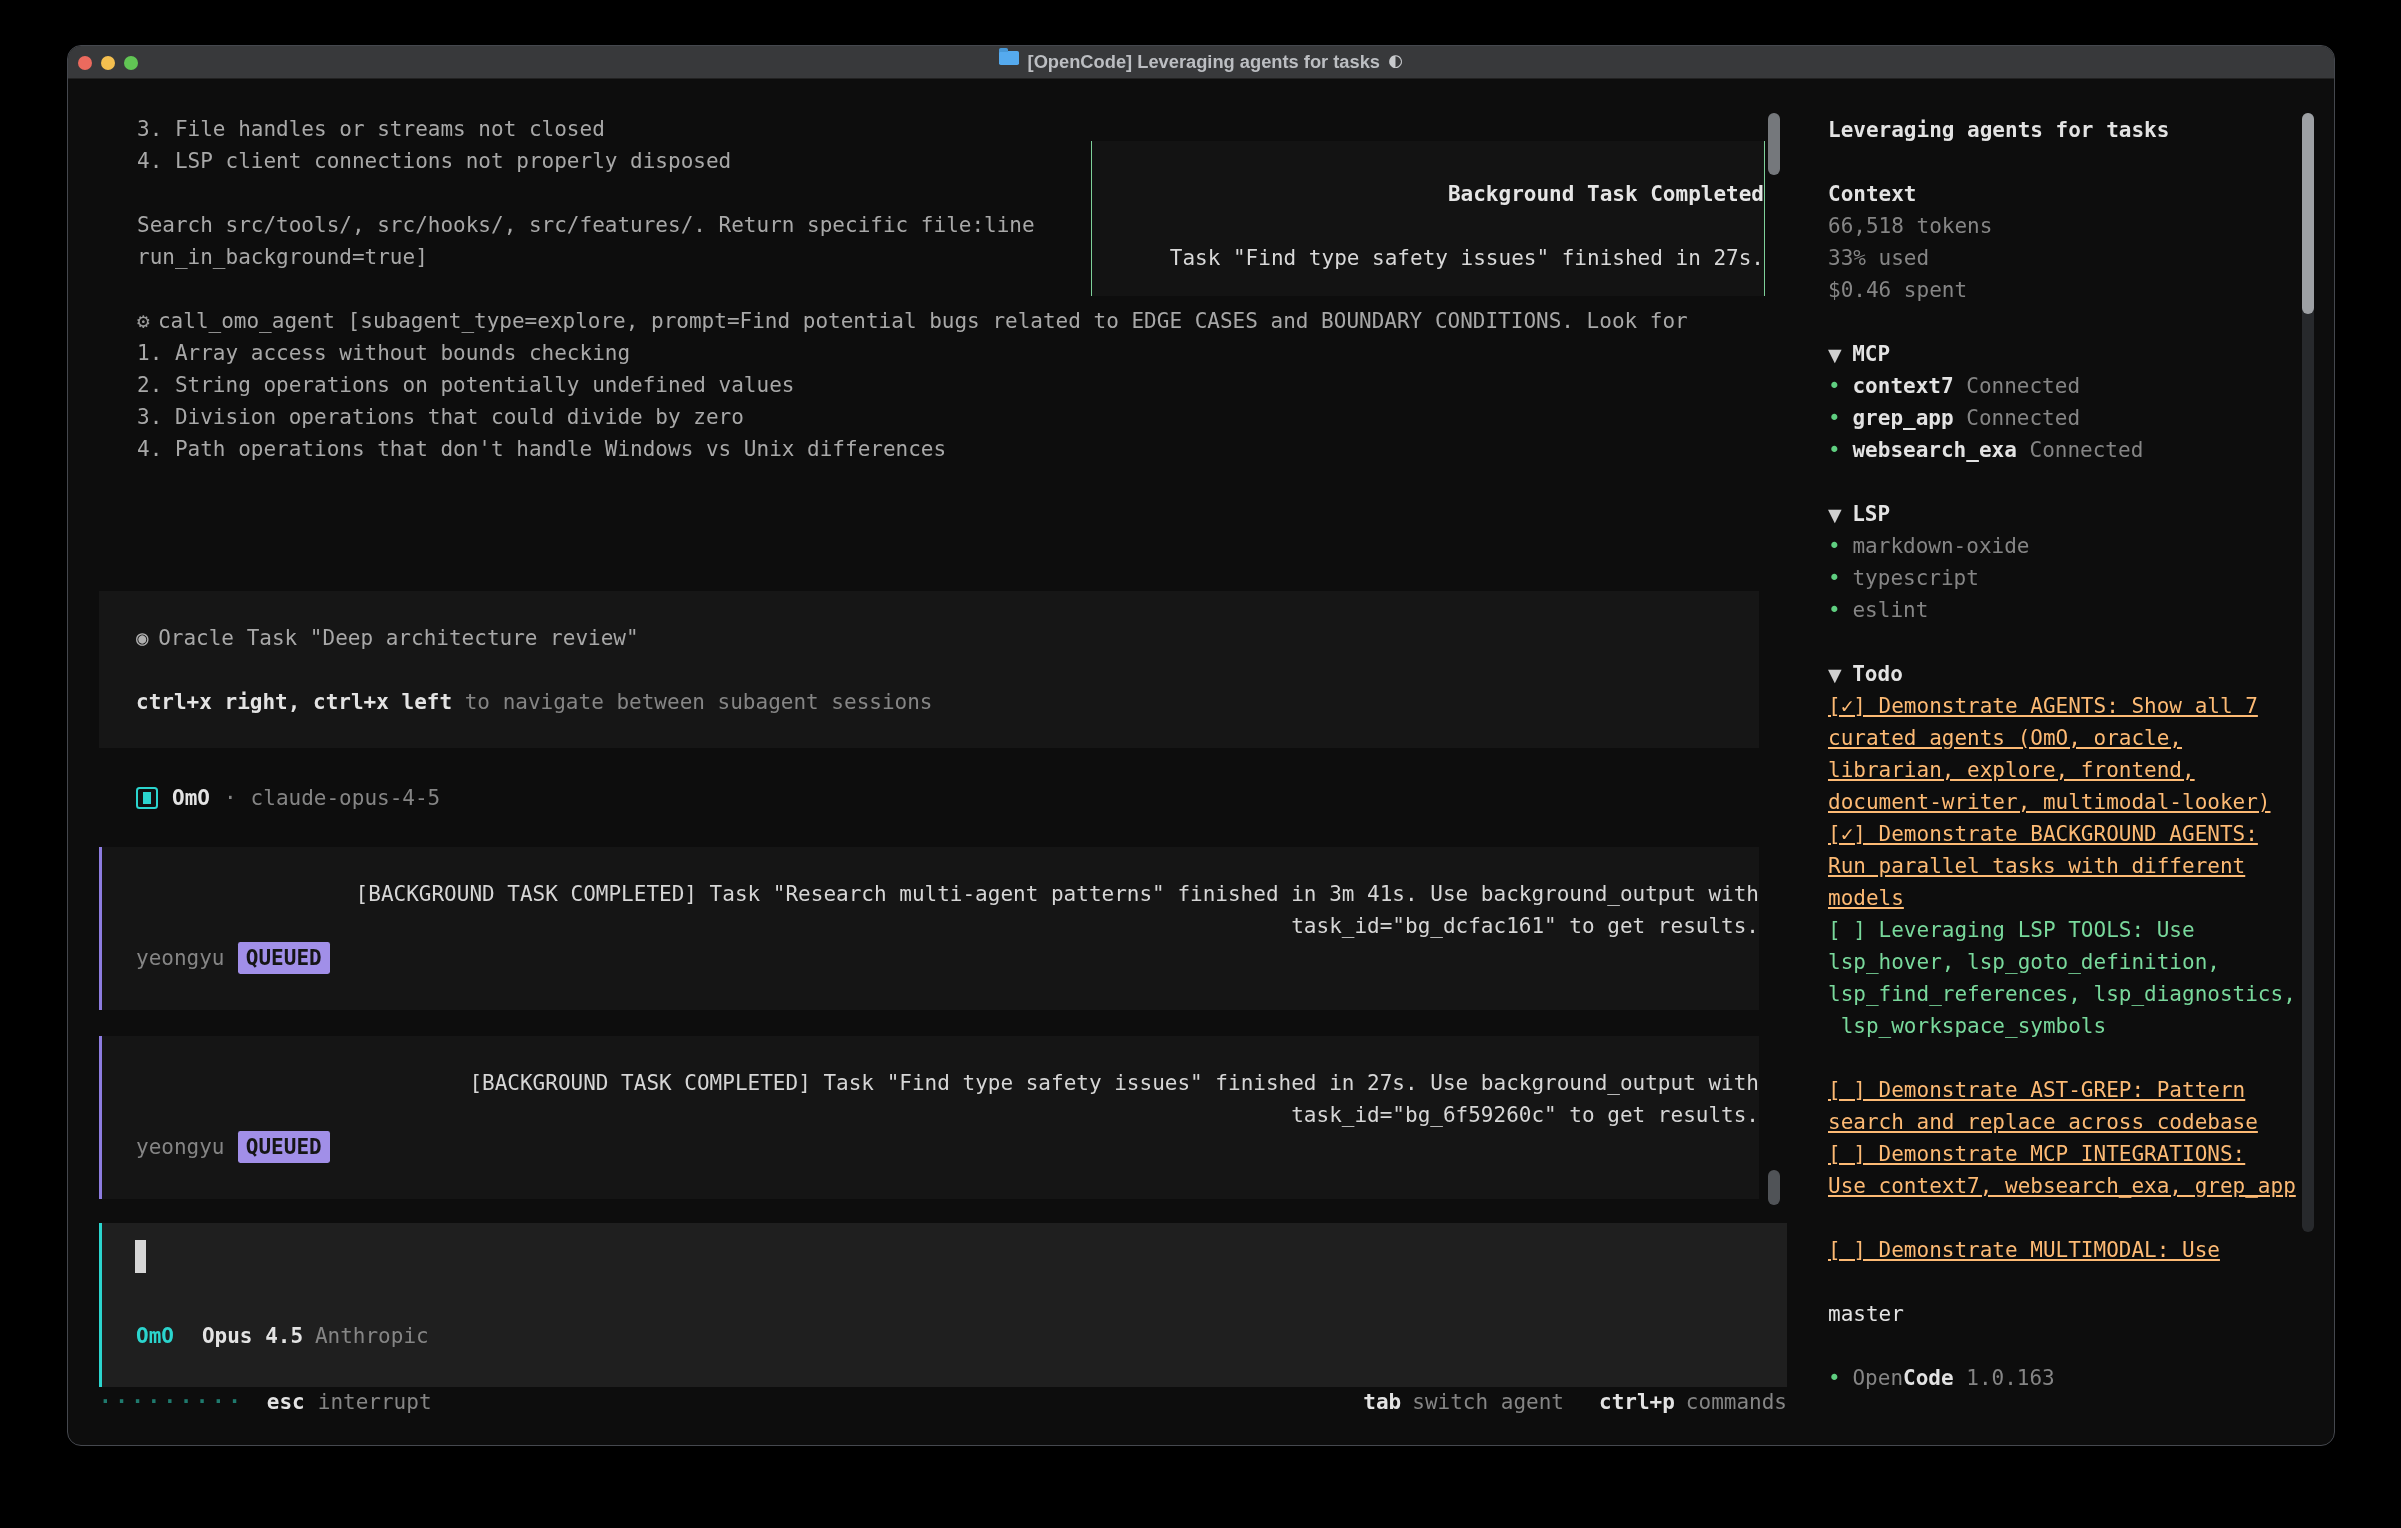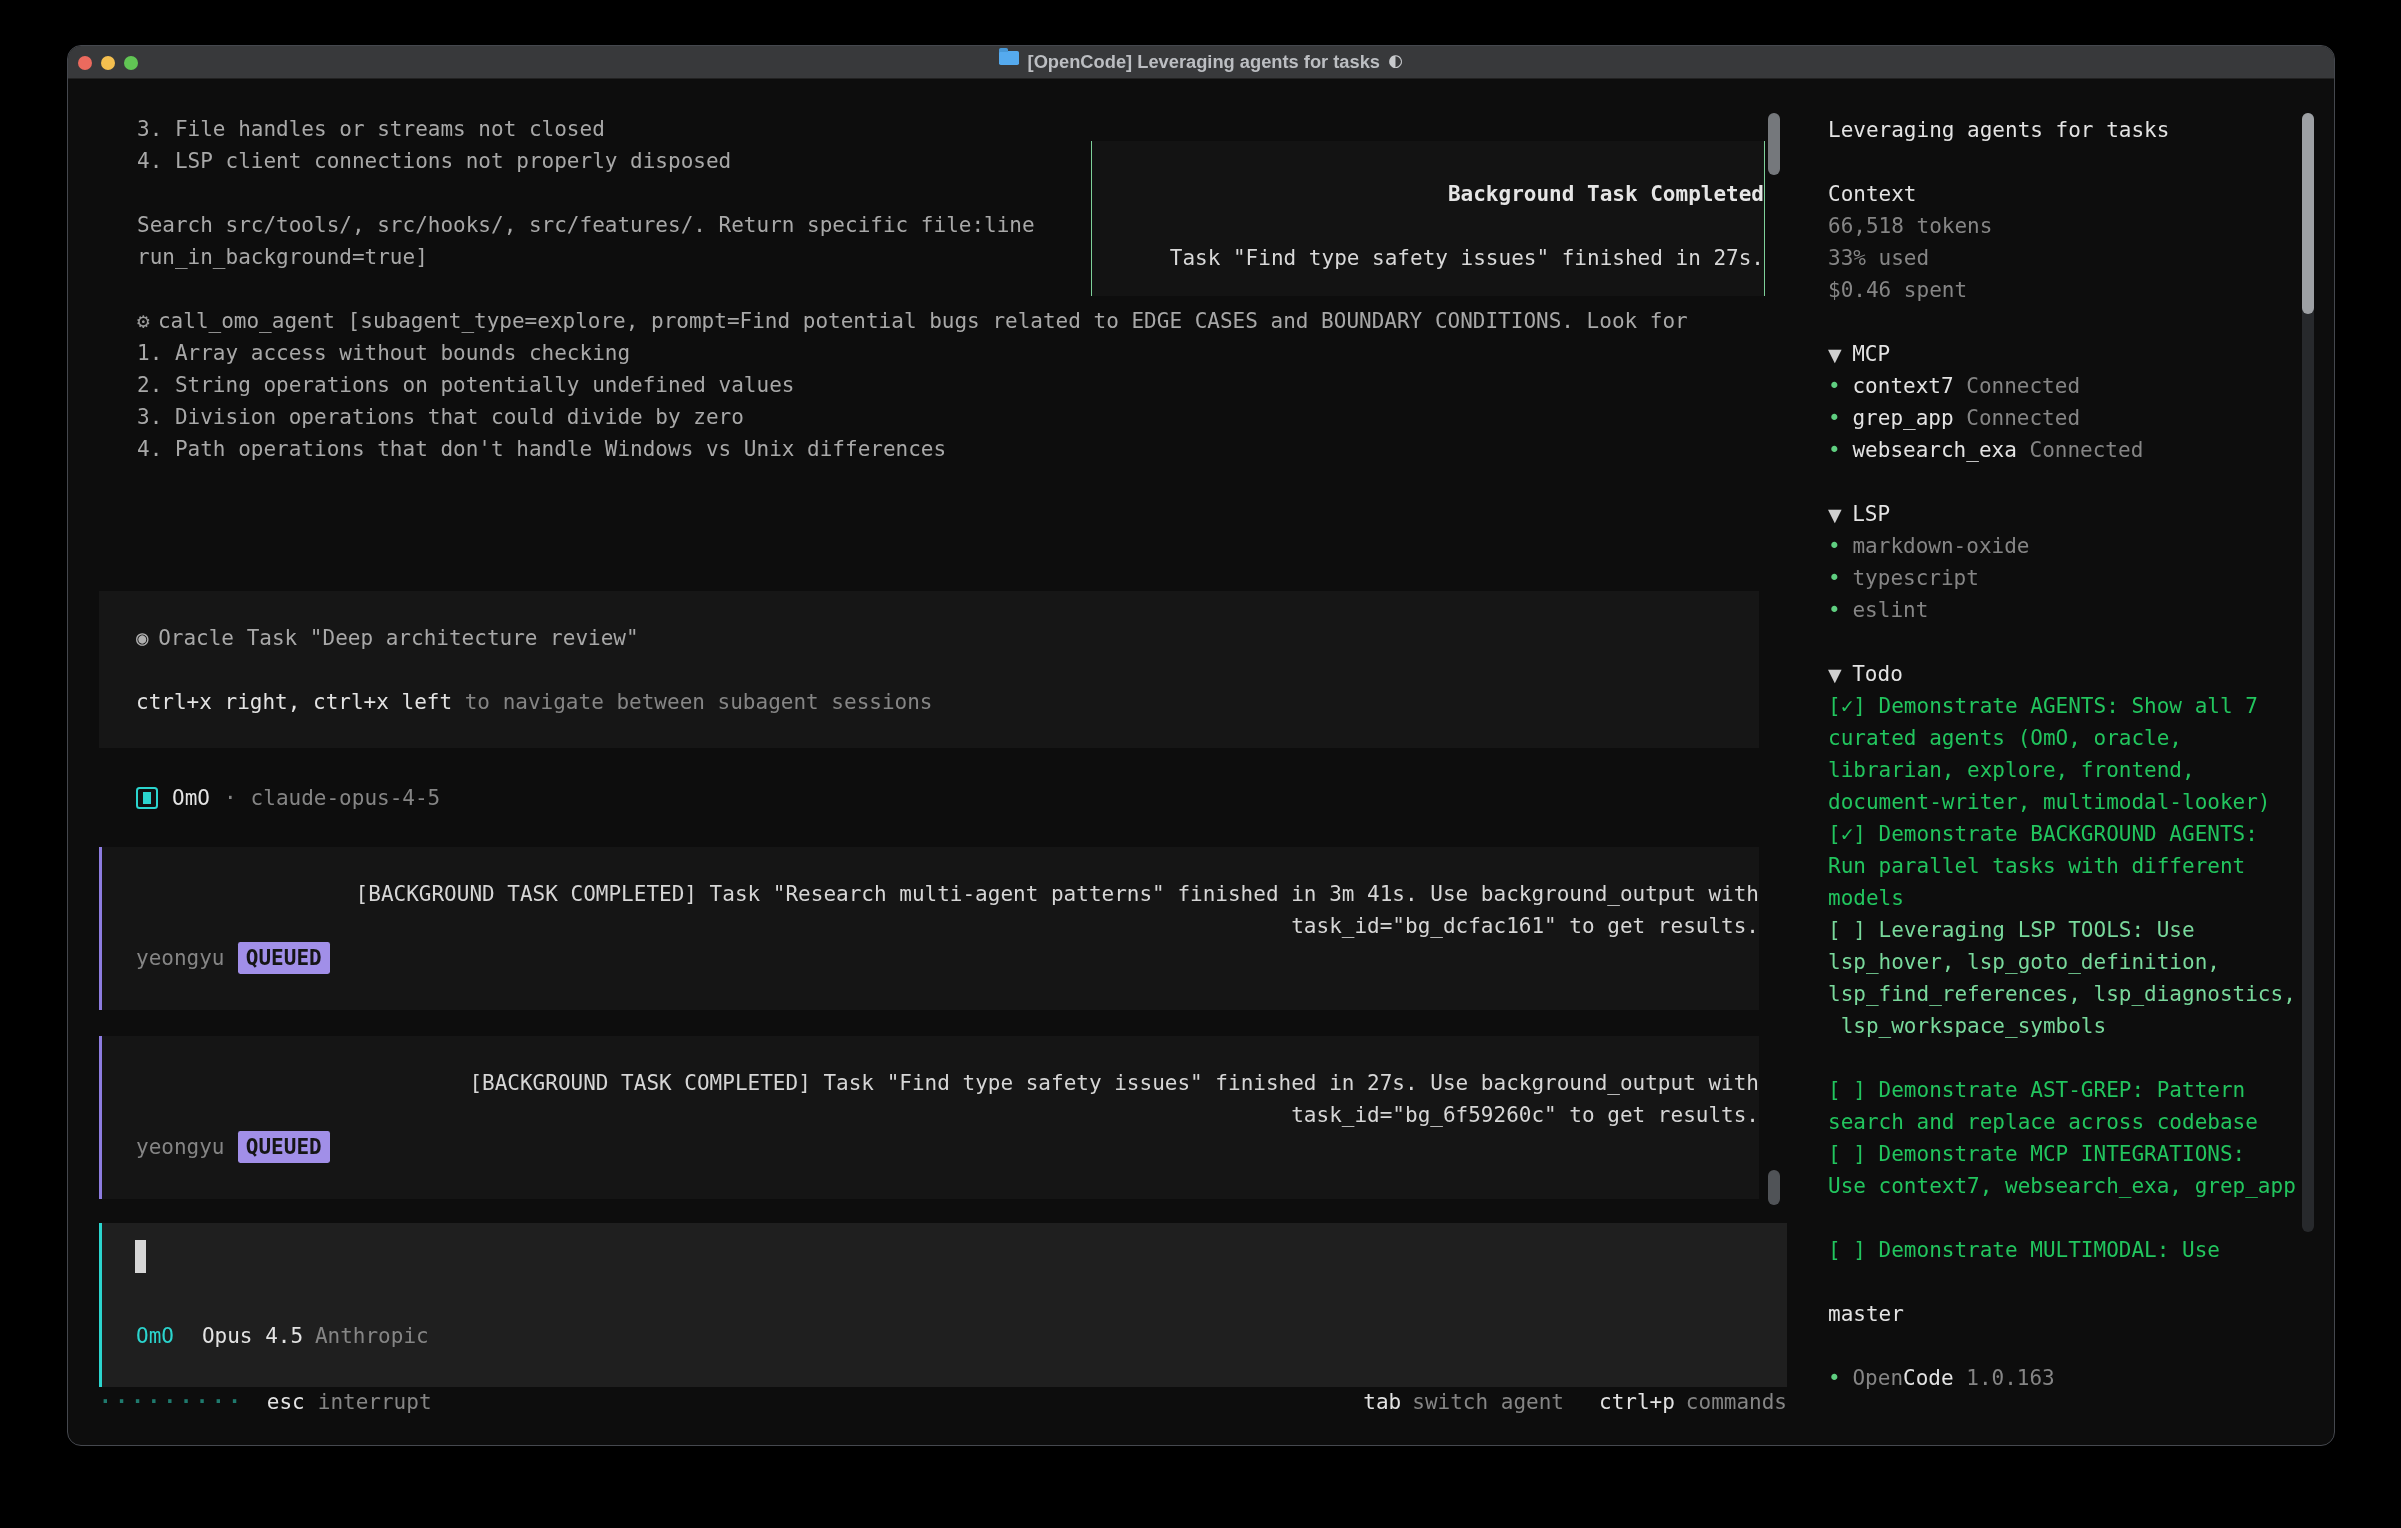--- a/index.html
+++ b/index.html
@@ -17,21 +17,21 @@
   .light { width:14.8px; height:14.8px; border-radius:50%; }
   .light.red{ background:#ec6a5e; } .light.yellow{ background:#f4bf4f; } .light.green{ background:#61c554; }
   .title-wrap { display:flex; align-items:flex-start; gap:8.3px; }
   .folder-icon { position:relative; width:20px; height:14px; background:#55aaee; border-radius:1.8px; }
   .folder-icon::before { content:""; position:absolute; left:0; top:-3.5px; width:8.3px; height:4.7px;
                          background:#4798d8; border-radius:1.8px 1.8px 0 0; }
   .moon { font-family:"DejaVu Sans",sans-serif; font-size:16.5px; color:#c7c9cc; font-weight:normal; }
 
   
   .trow { height:32px; line-height:32px; white-space:pre; }
-  .bold { font-weight:400; }
+  .bold { font-weight:700; }
   .bright { color:#e3e3e3; }
   .dim { color:#858585; }
 
   
   .main-log { position:absolute; left:69px; top:67px; }
   .gear-icon { color:#9a9a9a; margin-right:8.3px; }
 
   
   .toast { position:absolute; left:1023px; top:95px; width:674px; height:155px; background:#131313;
            border-left:1.8px solid #7ed09a; border-right:1.8px solid #7ed09a; padding:37px 0 0 21px;text-align:right; }
@@ -66,21 +66,21 @@
   .dots { color:#1f7a6e; font-weight:700; letter-spacing:3.5px; margin-right:22.5px; }
   .sb-right { margin-left:auto; display:flex; gap:11px; }
 
   
   .scroll-thumb { position:absolute; border-radius:5.9px; }
 
   
   .sidebar { position:absolute; left:1760px; top:68px; width:508px; }
   .bullet { color:#5fcf80; margin-right:11.8px; }
   .tri { color:#d0d0d0; margin-right:10.6px; font-family:"DejaVu Sans",sans-serif; font-size:17.7px; }
-  .todo-done, .todo-pending { color:#22c55e; }
+  .todo-done, .todo-pending { color:#fdba74;text-decoration:underline; }
   .todo-active { color:#79d99c; }
 </style>
 </head>
 <body>
 
 <div class="screen">
   <div class="window">
 
     <div class="titlebar">
       <div class="lights">

